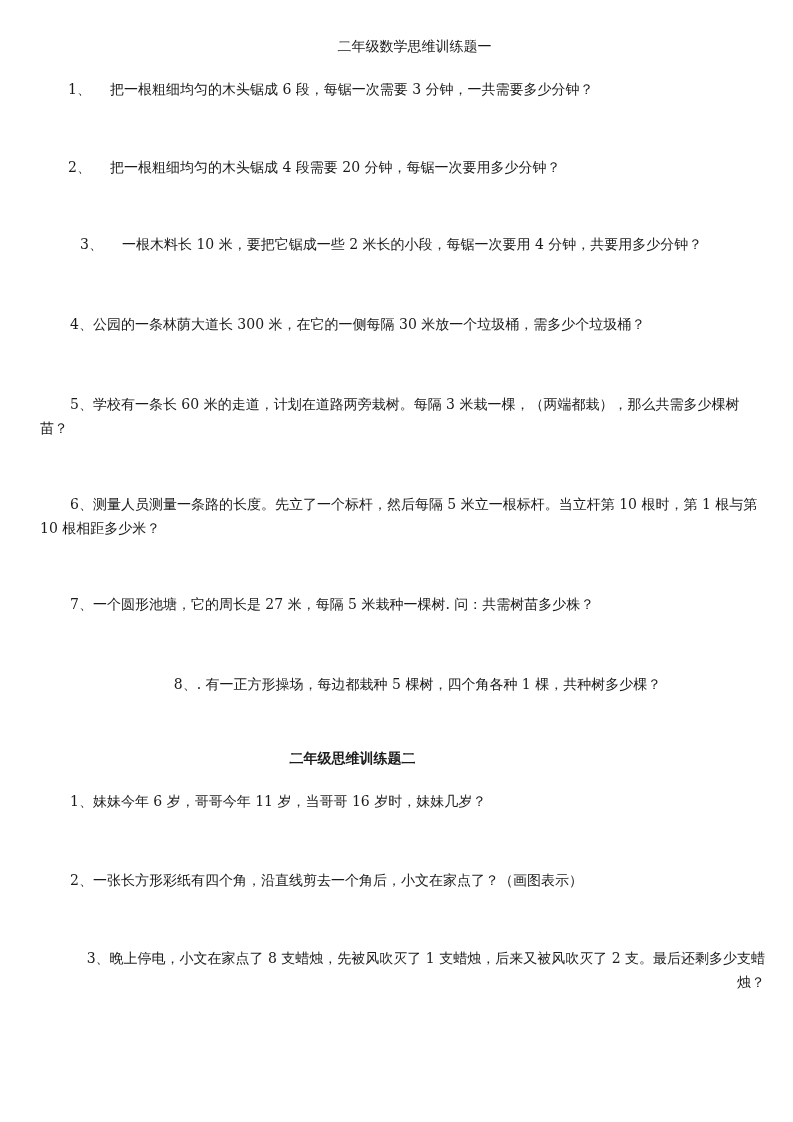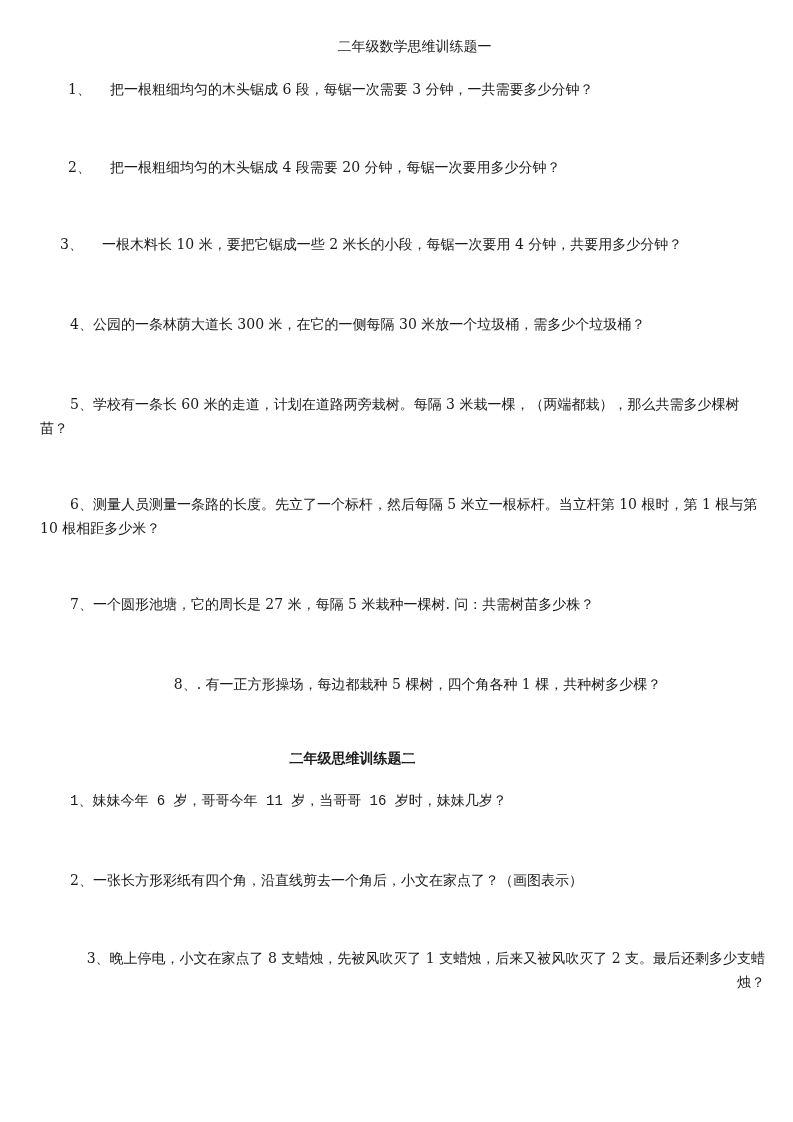--- a/index.html
+++ b/index.html
@@ -17,42 +17,42 @@
 <body>
 
 <div class="title t1">二年级数学思维训练题一</div>
 
 <div class="q tab" style="top:77px; left:68px;">
   <span class="num">1、</span><span>把一根粗细均匀的木头锯成 6 段，每锯一次需要 3 分钟，一共需要多少分钟？</span>
 </div>
 <div class="q tab" style="top:155px; left:68px;">
   <span class="num">2、</span><span>把一根粗细均匀的木头锯成 4 段需要 20 分钟，每锯一次要用多少分钟？</span>
 </div>
-<div class="q tab" style="top:232px; left:60px; width:700px;">
+<div class="q tab" style="top:232px; left:80px; width:700px;">
   <span class="num">3、</span><span>一根木料长 10 米，要把它锯成一些 2 米长的小段，每锯一次要用 4 分钟，共要用多少分钟？</span>
 </div>
 <div class="q indent" style="top:312px; width:725px;">
   <span>4、</span><span>公园的一条林荫大道长 300 米，在它的一侧每隔 30 米放一个垃圾桶，需多少个垃圾桶？</span>
 </div>
 <div class="q indent" style="top:392px; width:725px;">
   <span>5、</span><span>学校有一条长 60 米的走道，计划在道路两旁栽树。每隔 3 米栽一棵，（两端都栽），那么共需多少棵树苗？</span>
 </div>
 <div class="q indent" style="top:492px; width:725px;">
   <span>6、</span><span>测量人员测量一条路的长度。先立了一个标杆，然后每隔 5 米立一根标杆。当立杆第 10 根时，第 1 根与第 10 根相距多少米？</span>
 </div>
 <div class="q indent" style="top:592px; width:725px;">
   <span>7、</span><span>一个圆形池塘，它的周长是 27 米，每隔 5 米栽种一棵树. 问：共需树苗多少株？</span>
 </div>
 <div class="q indent" style="top:672px; width:725px;text-align:center;">
   <span>8、</span><span>. 有一正方形操场，每边都栽种 5 棵树，四个角各种 1 棵，共种树多少棵？</span>
 </div>
 
 <div class="title t2">二年级思维训练题二</div>
 
-<div class="q indent" style="top:789px; width:725px;font-family:Liberation Mono, monospace;">
+<div class="q indent" style="top:789px; width:725px;">
   <span>1、</span><span>妹妹今年 6 岁，哥哥今年 11 岁，当哥哥 16 岁时，妹妹几岁？</span>
 </div>
 <div class="q indent" style="top:868px; width:725px;">
   <span>2、</span><span>一张长方形彩纸有四个角，沿直线剪去一个角后，小文在家点了？（画图表示）</span>
 </div>
 <div class="q indent" style="top:946px; width:725px;text-align:right;">
   <span>3、</span><span>晚上停电，小文在家点了 8 支蜡烛，先被风吹灭了 1 支蜡烛，后来又被风吹灭了 2 支。最后还剩多少支蜡烛？</span>
 </div>
 
 </body></html>

